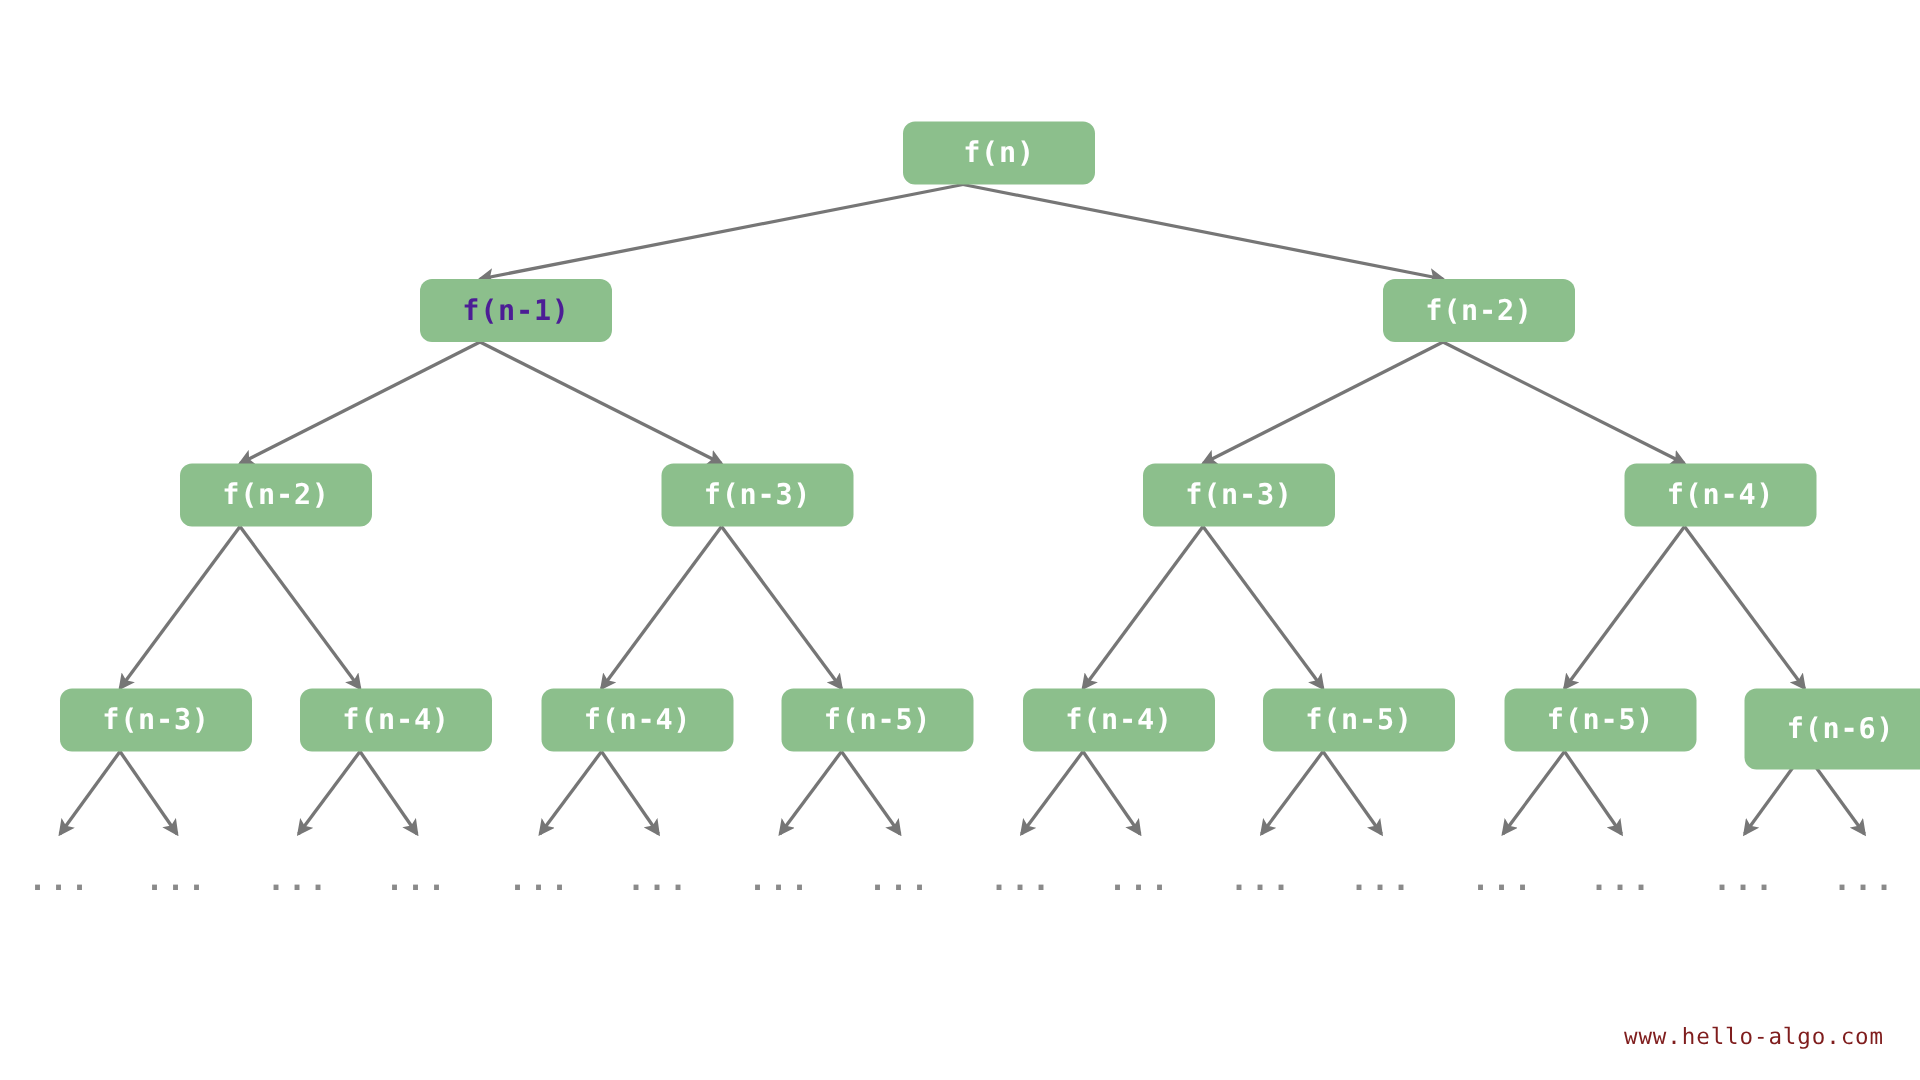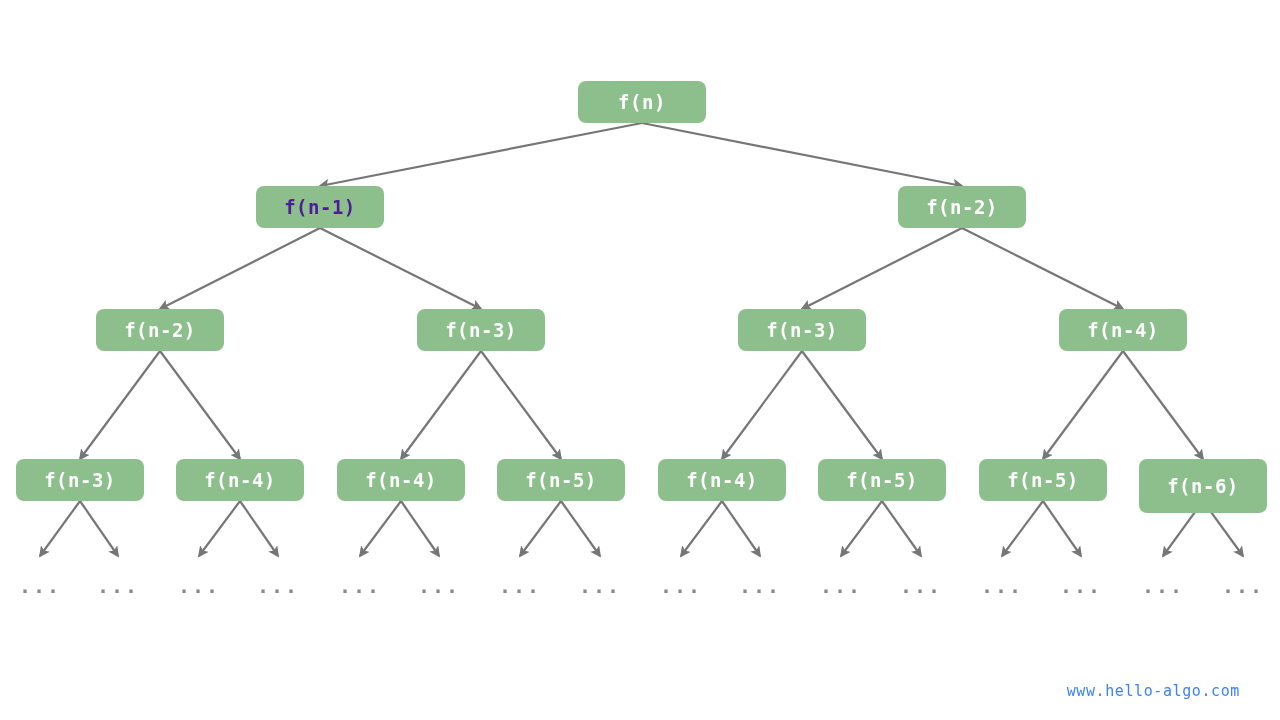--- a/index.html
+++ b/index.html
@@ -36,37 +36,38 @@
     color: #ffffff;
     display: flex;
     align-items: center;
     justify-content: center;
     font-family: "DejaVu Sans Mono", "Liberation Mono", monospace;
     font-size: 19px;
     font-weight: 700;
     letter-spacing: 0.5px;
     white-space: nowrap;
     user-select: none;
+    margin-left: 24px;
   }
   .ellipsis {
     position: absolute;
     color: #8a8a8a;
     font-family: "DejaVu Sans Mono", "Liberation Mono", monospace;
     font-size: 20px;
     font-weight: 700;
     letter-spacing: 2px;
     white-space: nowrap;
     transform: translate(-50%, -50%);
     user-select: none;
   }
   #watermark {
     position: absolute;
-    right: 40px;
+    right: 24px;
     bottom: 20px;
-    color: #3b82f6;
+    color: #7f1d1d;
     font-family: "DejaVu Sans Mono", "Liberation Mono", monospace;
     font-size: 15px;
     letter-spacing: 0.6px;
     white-space: nowrap;
     user-select: none;
   }
 </style>
 </head>
 <body>
 

